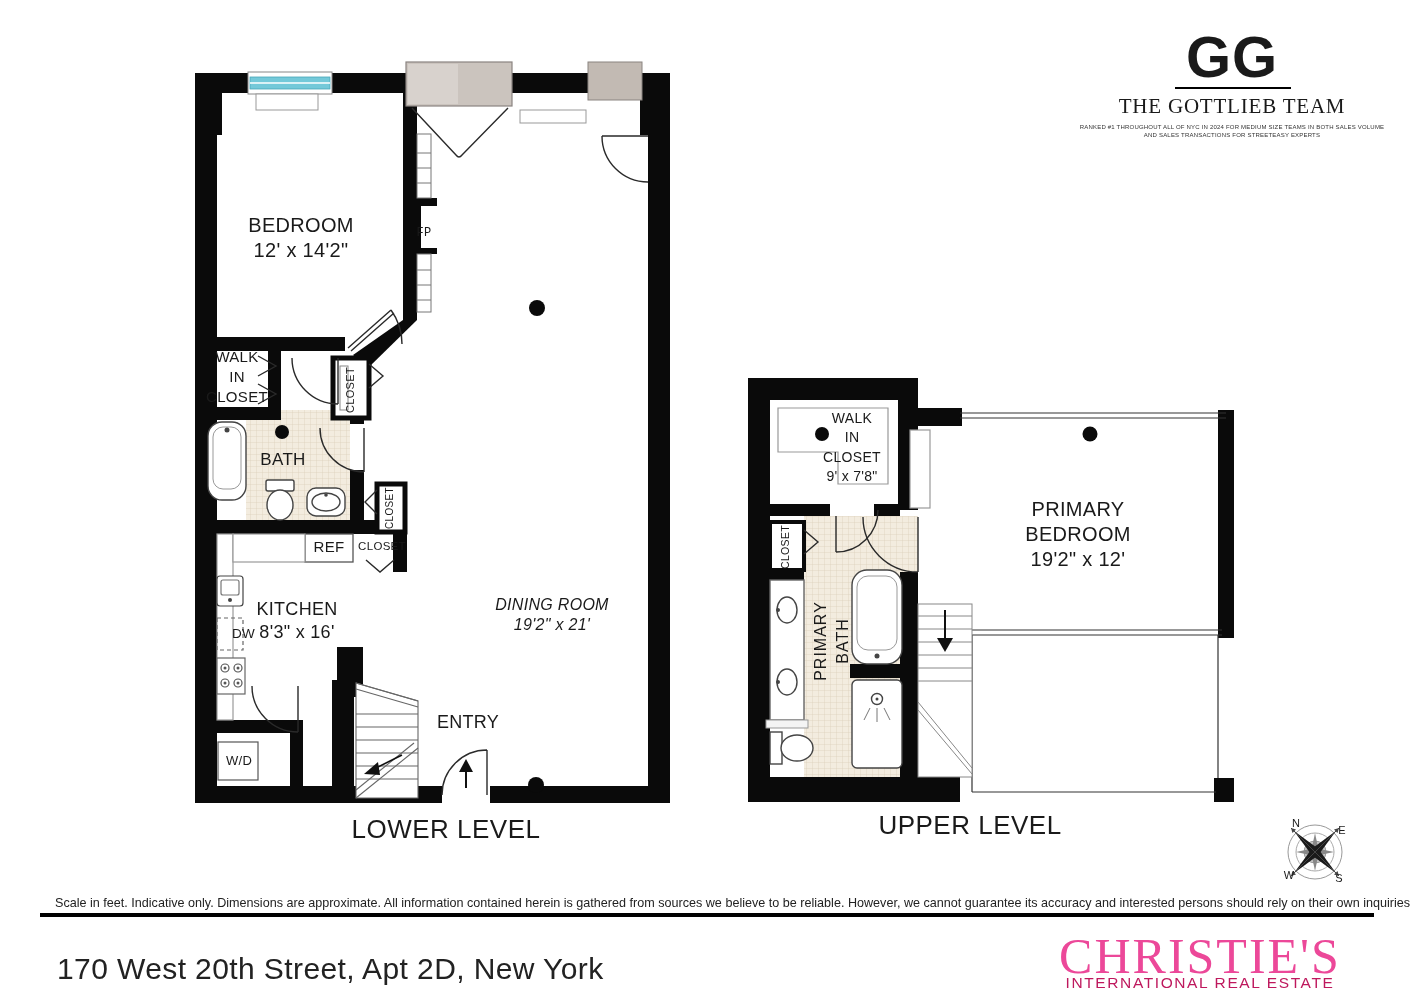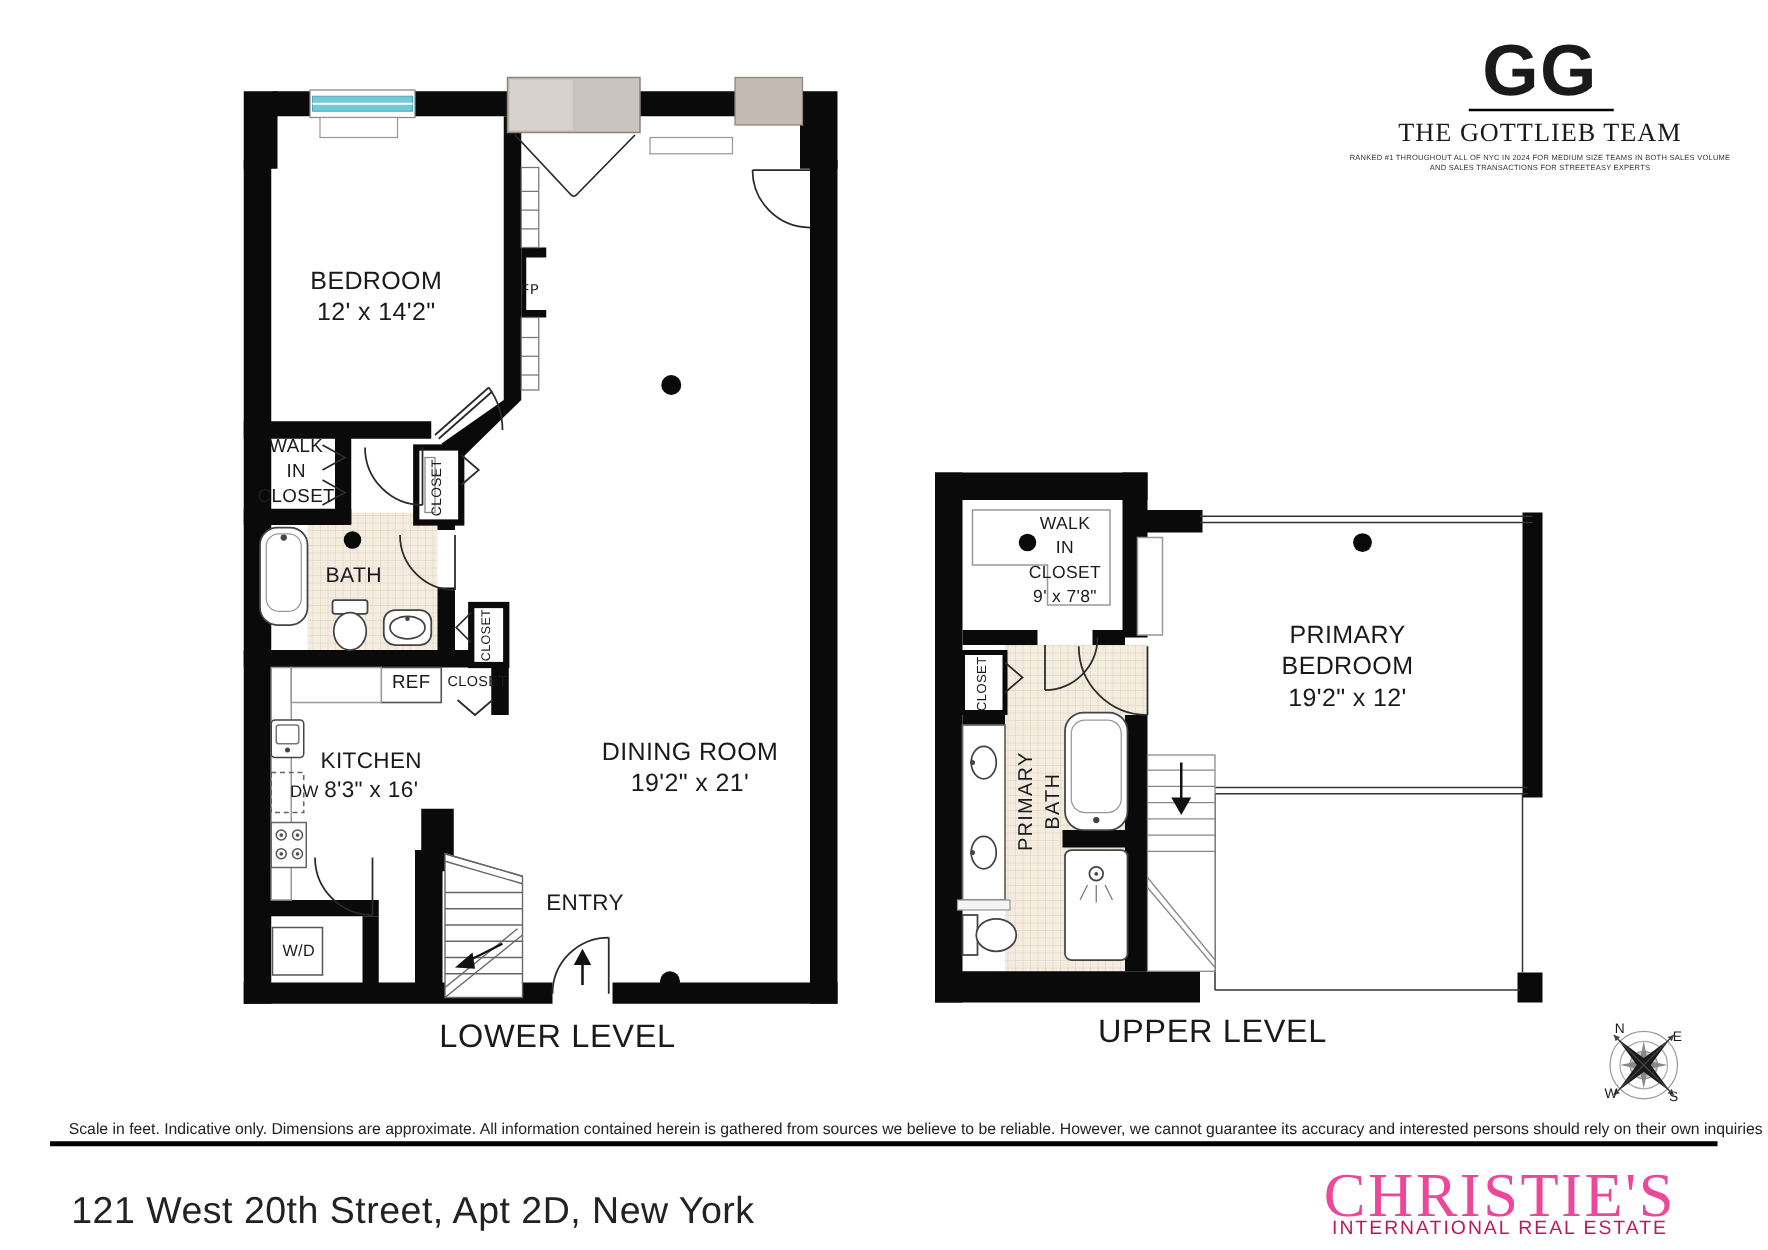--- a/index.html
+++ b/index.html
@@ -255,21 +255,21 @@
   <div class="lbl rot" style="left:351px;top:390px;font-size:11px;">CLOSET</div>
   <div class="lbl rot" style="left:390px;top:508px;font-size:10px;">CLOSET</div>
   <div class="lbl" style="left:329px;top:547px;font-size:15px;">REF</div>
   <div class="lbl" style="left:382px;top:546px;font-size:11.5px;">CLOSET</div>
   <div class="lbl" style="left:297px;top:620px;font-size:18px;">
     <div>KITCHEN</div>
     <div>8'3" x 16'</div>
   </div>
   <div class="lbl" style="left:231px;top:634px;font-size:13.5px;padding-left:25px;">DW</div>
   <div class="lbl" style="left:239px;top:761px;font-size:13px;">W/D</div>
-  <div class="lbl" style="left:552px;top:615px;font-size:20px;">
+  <div class="lbl" style="left:552px;top:615px;font-size:16px;font-style:italic;">
     <div>DINING ROOM</div>
     <div>19'2" x 21'</div>
   </div>
   <div class="lbl" style="left:468px;top:722px;font-size:18px;text-align:right;">ENTRY</div>
   <div class="lbl bold" style="left:446px;top:829px;font-size:26px;letter-spacing:.5px;text-align:right;">LOWER LEVEL</div>
 
   <div class="lbl" style="left:852px;top:448px;font-size:14px;line-height:1.38;">
     <div>WALK</div>
     <div>IN</div>
     <div>CLOSET</div>
@@ -324,17 +324,17 @@
       <polygon points="59,58 54,56.5 57.5,53"></polygon>
     </g>
   </svg>
   <div class="lbl" style="left:1296px;top:824px;font-size:11px;">N</div>
   <div class="lbl" style="left:1342px;top:831px;font-size:11px;">E</div>
   <div class="lbl" style="left:1289px;top:876px;font-size:11px;">W</div>
   <div class="lbl" style="left:1339px;top:879px;font-size:11px;">S</div>
 
   <div class="la" style="left:55px;top:903px;font-size:12.6px;letter-spacing:0;color:#222;">Scale in feet. Indicative only. Dimensions are approximate. All information contained herein is gathered from sources we believe to be reliable. However, we cannot guarantee its accuracy and interested persons should rely on their own inquiries .</div>
   <div class="rule" style="left:40px;top:913px;width:1334px;height:4px;"></div>
-  <div class="la" style="left:57px;top:969px;font-size:30px;letter-spacing:.4px;color:#222;">121 West 20th Street, Apt 2D, New York</div>
+  <div class="la" style="left:57px;top:969px;font-size:30px;letter-spacing:.4px;color:#222;">170 West 20th Street, Apt 2D, New York</div>
   <div class="lbl serif" style="left:1200px;top:956px;font-size:50px;letter-spacing:2px;color:#ec4899;">CHRISTIE'S</div>
   <div class="lbl" style="left:1200px;top:983px;font-size:15.5px;letter-spacing:1.6px;color:#be185d;">INTERNATIONAL REAL ESTATE</div>
 
 </div>
 
 </body></html>

